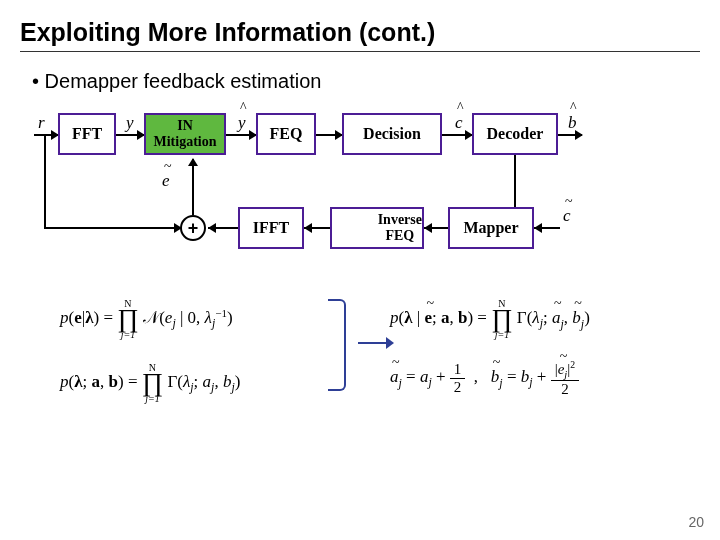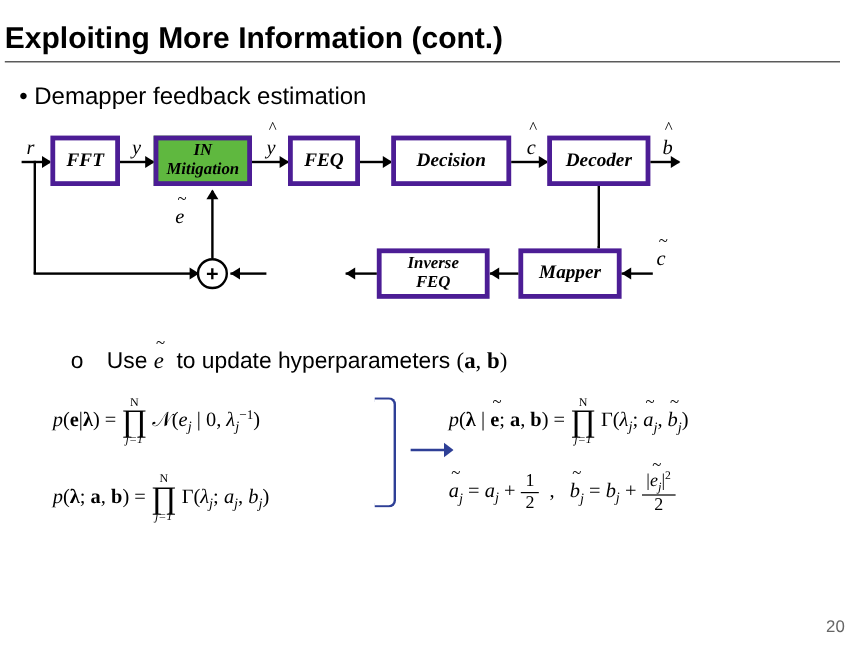--- a/index.html
+++ b/index.html
@@ -1,23 +1,23 @@
 <!DOCTYPE html>
 <html><head>
 <meta charset="utf-8">
 <style>
   * { box-sizing: border-box; margin: 0; padding: 0; }
   body { width: 720px; height: 540px; font-family: Arial, Helvetica, sans-serif; background: #fff; color: #000; position: relative; }
-  .slide { padding: 18px 20px 10px 4px; }
+  .slide { padding: 18px 20px 10px 20px; }
   h1 { font-size: 25px; font-weight: 700; margin-bottom: 4px; }
   .rule { border-top: 1.5px solid #333; margin: 4px 0 18px 0; }
   .bullet { font-size: 20px; margin: 0 0 18px 12px; }
   .bullet::before { content: "• "; }
   .diagram { position: relative; height: 170px; margin: 0 10px; }
-  .box { position: absolute; border: 4px solid #4c1d95; background: #fff; display: flex; align-items: center; justify-content: center; text-align: center; font-size: 16px; height: 42px; font-family: "Times New Roman", serif; font-weight: 700; font-style: italic; }
+  .box { position: absolute; border: 2px solid #4c1d95; background: #fff; display: flex; align-items: center; justify-content: center; text-align: center; font-size: 16px; height: 42px; font-family: "Times New Roman", serif; font-weight: 700; }
   .box.in { background: #5fb83f; }
   .sig { position: absolute; font-family: "Times New Roman", serif; font-style: italic; font-size: 17px; }
   .arrow { position: absolute; background: #000; height: 2px; }
   .arrow::after { content: ""; position: absolute; right: -1px; top: -4px; border-left: 8px solid #000; border-top: 5px solid transparent; border-bottom: 5px solid transparent; }
   .varrow { position: absolute; background:#000; width:2px; }
   .varrow.up::after { content:""; position:absolute; left:-4px; top:-1px; border-bottom:8px solid #000; border-left:5px solid transparent; border-right:5px solid transparent; }
   .plus { position: absolute; width: 26px; height: 26px; border: 2px solid #000; border-radius: 50%; display:flex; align-items:center; justify-content:center; font-size:18px; line-height:1; font-weight:700; background:#fff;}
   .plus::before { content:"+"; }
   .sub { font-size: 19px; margin-left: 55px; margin-top: 10px; }
   .sub .o { display:inline-block; width: 30px; }
@@ -89,44 +89,42 @@
     <div style="position:absolute; left:504px; top:112px; border-right:8px solid #000; border-top:5px solid transparent; border-bottom:5px solid transparent;"></div>
     <span class="sig" style="left:533px; top:95px;"><span class="til">c</span></span>
     <div style="position:absolute; left:530px; top:98px; height:2px; width:0;"></div>
     <div style="position:absolute; left:530px; top:117px; width:2px; height:0;"></div>
      <div style="position:absolute; left:484px; top:44px; width:72px; height:2px; background:transparent;"></div>
 
     <div style="position:absolute; left:484px; top:96px; width:2px; height:2px;"></div>
 
     <div style="position:absolute; left:394px; top:116px; width:24px; height:2px; background:#000;"></div>
     <div style="position:absolute; left:394px; top:112px; border-right:8px solid #000; border-top:5px solid transparent; border-bottom:5px solid transparent;"></div>
-    <div class="box" style="left:300px; top:96px; width:94px; font-size:14px; line-height:1.15;">
+    <div class="box" style="left:300px; top:96px; width:94px; font-size:14px; line-height:1.15;justify-content:flex-end;">
         <span>Inverse<br>FEQ</span>
       </div>
 
     <div style="position:absolute; left:274px; top:116px; width:26px; height:2px; background:#000;"></div>
     <div style="position:absolute; left:274px; top:112px; border-right:8px solid #000; border-top:5px solid transparent; border-bottom:5px solid transparent;"></div>
+    <div class="box" style="left:208px; top:96px; width:66px;">IFFT</div>
 
     <div style="position:absolute; left:178px; top:116px; width:30px; height:2px; background:#000;"></div>
     <div style="position:absolute; left:178px; top:112px; border-right:8px solid #000; border-top:5px solid transparent; border-bottom:5px solid transparent;"></div>
 
     <div class="plus" style="left:150px; top:104px;"></div>
 
     <span class="sig" style="left:132px; top:60px;"><span class="til">e</span></span>
     <div class="varrow up" style="left:162px; top:48px; height:56px;"></div>
 
     <div style="position:absolute; left:14px; top:23px; width:2px; height:94px; background:#000;"></div>
     <div style="position:absolute; left:14px; top:116px; width:132px; height:2px; background:#000;"></div>
     <div style="position:absolute; left:144px; top:112px; border-left:8px solid #000; border-top:5px solid transparent; border-bottom:5px solid transparent;"></div>
 
   </div>
 
-  <div class="sub">
-    <span class="o">o</span><span>Use</span> <span class="til" style="font-family:'Times New Roman',serif; font-style:italic;">e</span>&nbsp;&nbsp;<span>to update hyperparameters</span> <span style="font-family:'Times New Roman',serif;">(<span style="font-weight:700;">a</span>, <span style="font-weight:700;">b</span>)</span>
-  </div>
 
   <div class="formulas">
     <div class="f" style="left:0; top:8px;">
       <i>p</i>(<b>e</b>|<b>λ</b>) =
       <span class="lim"><span class="t">N</span><span class="m">∏</span><span class="b">j=1</span></span>
       𝒩(<i>e<sub class="s">j</sub></i> | 0, <i>λ<sub class="s">j</sub></i><sup>−1</sup>)
     </div>
     <div class="f" style="left:0; top:72px;">
       <i>p</i>(<b>λ</b>; <b>a</b>, <b>b</b>) =
       <span class="lim"><span class="t">N</span><span class="m">∏</span><span class="b">j=1</span></span>

